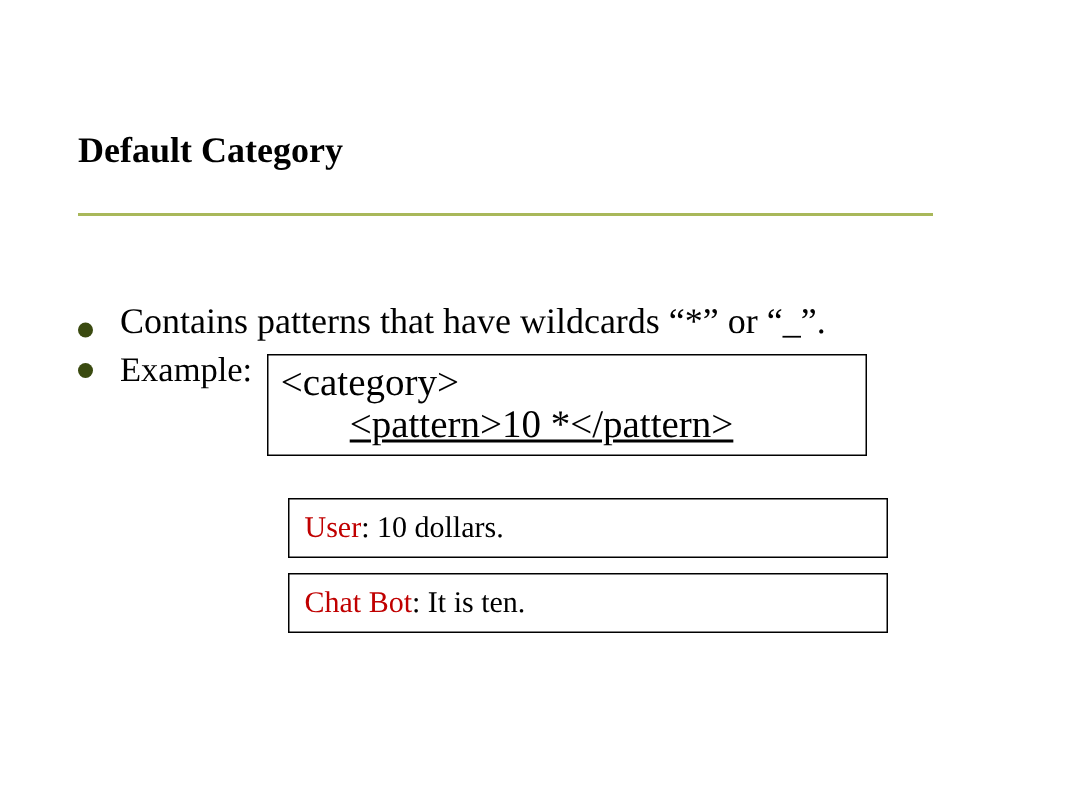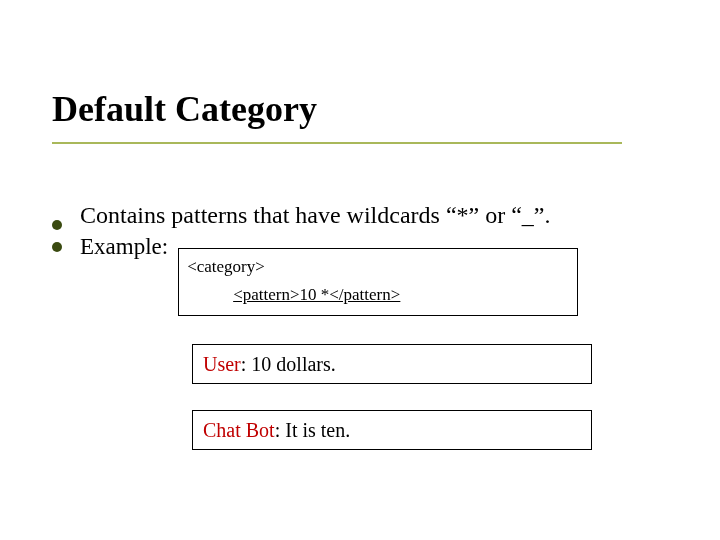--- a/index.html
+++ b/index.html
@@ -14,40 +14,40 @@
   .slide {
     position: relative;
     width: 720px;
     height: 540px;
     box-sizing: border-box;
   }
   .title {
     position: absolute;
     left: 52px;
     top: 88px;
-    font-size: 36px;
+    font-size: 24px;
     font-weight: bold;
   }
   .rule {
     position: absolute;
     left: 52px;
     top: 142px;
     width: 570px;
     height: 0;
     border-top: 2px solid #a9b85a;
   }
   .content {
     position: absolute;
     left: 52px;
     top: 200px;
     width: 616px;
   }
   .bullet-row {
     display: flex;
-    align-items: flex-end;
+    align-items: center;
     margin-bottom: 2px;
   }
   .bul {
     width: 10px;
     height: 10px;
     border-radius: 50%;
     background: #3a4a10;
     margin-top: 10px;
     margin-right: 18px;
     flex: none;
@@ -60,46 +60,46 @@
     display: flex;
     align-items: flex-start;
   }
   .example-label {
     font-size: 23px;
     line-height: 30px;
     margin-right: 10px;
   }
   .code-box {
     border: 1.5px solid #000;
-    font-size: 17px;
+    font-size: 26px;
     line-height: 28px;
     padding: 4px 8px 6px 8px;
     width: 400px;
-    margin-top: 16px;
+    margin-top: 4px;
     box-sizing: border-box;
   }
   .code-indent {
     padding-left: 46px;
     text-decoration: underline;
   }
   .convo-block {
     margin-top: 28px;
   }
   .convo-boxes {
     margin-left: 140px;
     margin-top: 8px;
   }
   .convo-box {
     border: 1.5px solid #000;
     font-size: 20px;
     line-height: 26px;
     padding: 6px 10px;
     width: 400px;
     box-sizing: border-box;
-    margin-bottom: 26px;
+    margin-bottom: 10px;
   }
   .red { color: #c00000; }
 </style>
 </head>
 <body>
 
 <div class="slide">
 
   <div class="title">Default Category</div>
   <div class="rule"></div>

